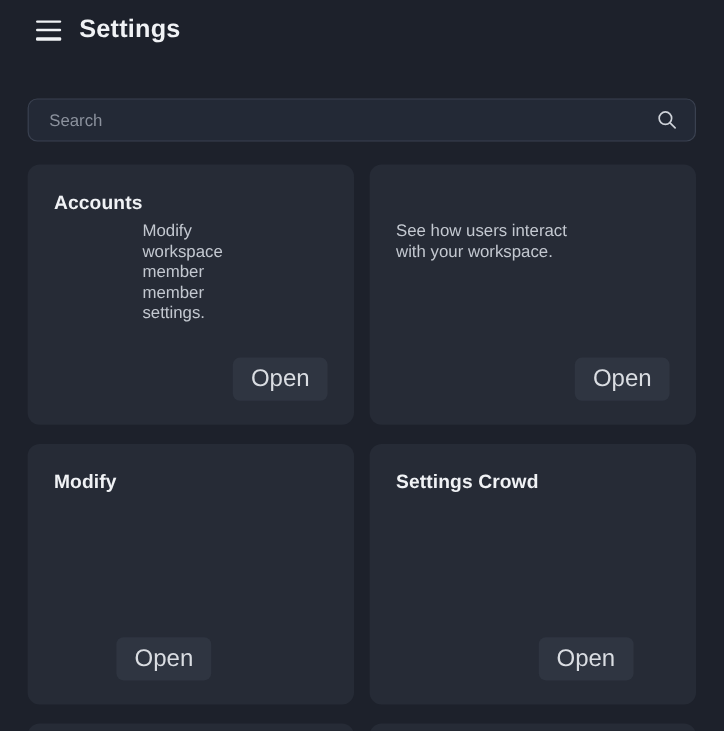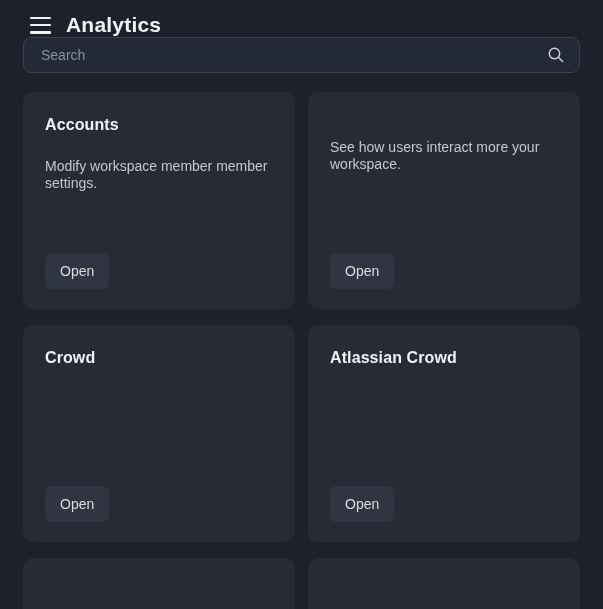--- a/index.html
+++ b/index.html
@@ -34,20 +34,21 @@
   }
   .page-title {
     color: #f0f2f5;
     font-size: 21px;
     font-weight: bold;
     letter-spacing: 0.2px;
   }
   .content { padding: 0 23px; }
   .search-wrap {
     position: relative;
+    margin-top: 45px;
     height: 36px;
   }
   .search-input {
     width: 100%;
     height: 36px;
     background: #232936;
     border: 1px solid #3a4150;
     border-radius: 8px;
     padding: 0 44px 0 17px;
     color: #dfe2e7;
@@ -73,21 +74,21 @@
     grid-template-columns: 1fr 1fr;
     column-gap: 13px;
     row-gap: 16px;
   }
   .card {
     background: #262b36;
     border-radius: 10px;
     height: 217px;
     padding: 23px 22px 20px 22px;
     display: flex;
-    flex-direction: column;
+    flex-direction: row;
   }
   .card-title {
     color: #f0f2f5;
     font-size: 16px;
     font-weight: bold;
     line-height: 19px;
     letter-spacing: 0.1px;
   }
   .card-desc {
     margin-top: 24px;
@@ -98,40 +99,40 @@
   }
   .open-button {
     margin-top: auto;
     align-self: flex-start;
     background: #2f3541;
     color: #dadde2;
     border: none;
     border-radius: 6px;
     height: 36px;
     padding: 0 15px;
-    font-size: 14px;
+    font-size: 20px;
     font-family: "Liberation Sans", sans-serif;
     cursor: pointer;
   }
   .card-partial {
     background: #262b36;
     border-radius: 10px;
     height: 217px;
   }
 </style>
 </head>
 <body>
 
 <div class="header">
   <div class="hamburger">
     <span></span>
     <span></span>
     <span></span>
   </div>
-  <div class="page-title">Analytics</div>
+  <div class="page-title">Settings</div>
 </div>
 
 <div class="content">
 
   <div class="search-wrap">
     <input class="search-input" type="text" placeholder="Search" style="">
     <span class="search-icon">
       <svg width="18" height="18" viewBox="0 0 18 18" fill="none">
         <circle cx="7.5" cy="7.5" r="5.2" stroke="#ced2d9" stroke-width="1.4"></circle>
         <line x1="11.6" y1="11.6" x2="15.6" y2="15.6" stroke="#ced2d9" stroke-width="1.4" stroke-linecap="round"></line>
@@ -141,31 +142,31 @@
 
   <div class="cards-grid">
 
     <div class="card">
       <div class="card-title">Accounts</div>
       <div class="card-desc">Modify workspace member member settings.</div>
       <button class="open-button">Open</button>
     </div>
 
     <div class="card">
-      <div class="card-desc">See how users interact more your workspace.</div>
+      <div class="card-desc">See how users interact with your workspace.</div>
       <button class="open-button">Open</button>
     </div>
 
     <div class="card">
-      <div class="card-title">Crowd</div>
+      <div class="card-title">Modify</div>
       <button class="open-button">Open</button>
     </div>
 
     <div class="card">
-      <div class="card-title">Atlassian Crowd</div>
+      <div class="card-title">Settings Crowd</div>
       <button class="open-button">Open</button>
     </div>
 
     <div class="card-partial"></div>
     <div class="card-partial"></div>
 
   </div>
 </div>
 
 </body></html>

